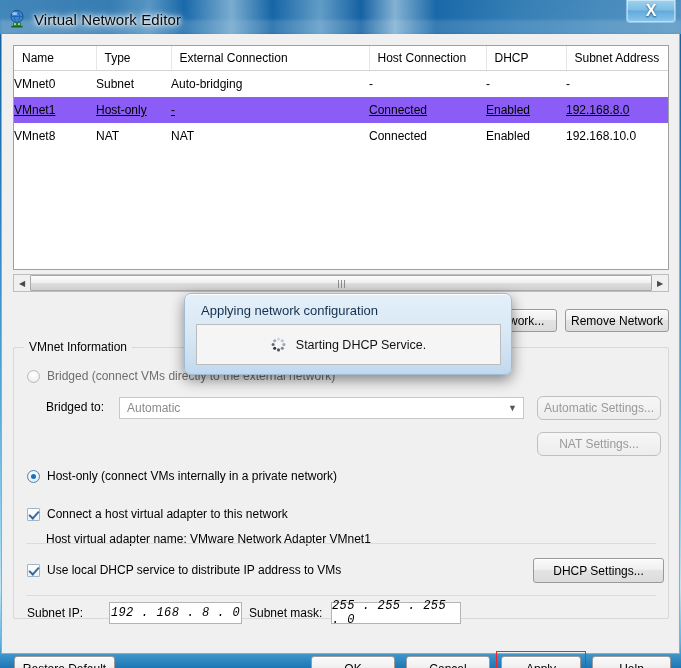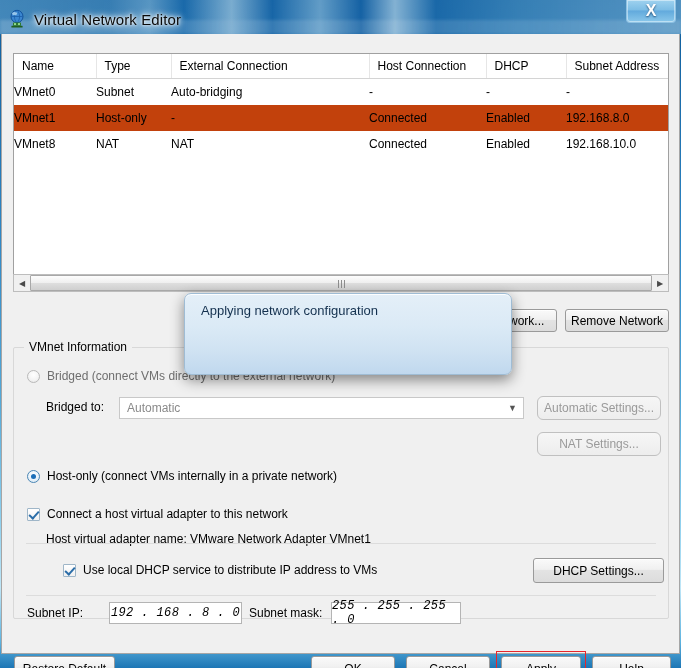--- a/index.html
+++ b/index.html
@@ -65,35 +65,35 @@
 
   .client{
     position:absolute;left:1px;top:34px;width:679px;height:620px;
     background:#f0f0f0;border:1px solid #a6a6a6;border-top:none;
     box-sizing:border-box;
   }
 
   
   .tablebox{
     position:absolute;left:11px;top:11px;width:656px;height:225px;
-    background:#fff;border:1px solid #a0a0a0;box-sizing:border-box;overflow:hidden;margin-top:8px;
+    background:#fff;border:1px solid #a0a0a0;box-sizing:border-box;overflow:hidden;
   }
   table.nets{border-collapse:collapse;width:100%;table-layout:fixed;}
   table.nets th{
     font-weight:normal;text-align:left;font-size:12px;
     padding:5px 0 5px 8px;height:21px;box-sizing:border-box;
     background:#fff;border-bottom:1px solid #d4d4d4;
     border-right:1px solid #e6e6e6;color:#000;
   }
   table.nets th:last-child{border-right:none;}
   table.nets td{
     padding:3px 0 3px 0;height:20px;font-size:12px;color:#000;
     border:none;white-space:nowrap;overflow:hidden;
   }
-  tr.sel td{background:#c2410c;}
+  tr.sel td{background:#8b5cf6;text-decoration:underline;}
 
   
   .hscroll{
     position:absolute;left:11px;top:240px;width:656px;height:18px;
     background:#f0f0f0;border:1px solid #bdbdbd;box-sizing:border-box;
     display:flex;align-items:center;
   }
   .sb-arrow{
     width:16px;height:16px;flex:none;display:flex;align-items:center;justify-content:center;
     color:#4a4a4a;font-size:8px;cursor:pointer;
@@ -347,21 +347,21 @@
         <span class="cbox on"></span>
         <span class="rlabel">Connect a host virtual adapter to this network</span>
       </div>
 
       <div class="row" style="left:44px;top:498px;">
         <span class="rlabel">Host virtual adapter name: VMware Network Adapter VMnet1</span>
       </div>
 
       <div class="sep2"></div>
 
-      <div class="row" style="left:25px;top:529px;margin-left:36px;">
+      <div class="row" style="left:25px;top:529px;">
         <span class="cbox on"></span>
         <span class="rlabel">Use local DHCP service to distribute IP address to VMs</span>
       </div>
       <div class="btn" id="dhcp-settings">DHCP Settings...</div>
 
       <div class="sep"></div>
 
       <div class="row" style="left:25px;top:572px;">
         <span class="rlabel">Subnet IP:</span>
       </div>
@@ -378,15 +378,32 @@
       <div class="btn" id="apply-button">Apply</div>
       <div class="btn" id="help-button">Help</div>
       <div class="annot"></div>
 
     </div>
   </div>
 
   <div class="modal-shadow"></div>
   <div class="modal">
     <div class="modal-title">Applying network configuration</div>
+    <div class="modal-panel">
+      <div class="spinwrap">
+        <span class="spin">
+          <svg width="15" height="15" viewBox="0 0 15 15">
+            <circle cx="7.5" cy="2.1" r="1.55" fill="#cfd6de"></circle>
+            <circle cx="11.3" cy="3.7" r="1.55" fill="#b9c2cd"></circle>
+            <circle cx="12.9" cy="7.5" r="1.55" fill="#9aa6b4"></circle>
+            <circle cx="11.3" cy="11.3" r="1.55" fill="#7b8795"></circle>
+            <circle cx="7.5" cy="12.9" r="1.55" fill="#4a5360"></circle>
+            <circle cx="3.7" cy="11.3" r="1.55" fill="#2a3340"></circle>
+            <circle cx="2.1" cy="7.5" r="1.55" fill="#5b6775"></circle>
+            <circle cx="3.7" cy="3.7" r="1.55" fill="#9aa6b4"></circle>
+          </svg>
+        </span>
+        <span class="modal-msg">Starting DHCP Service.</span>
+      </div>
+    </div>
   </div>
 
 </div>
 
 </body></html>

